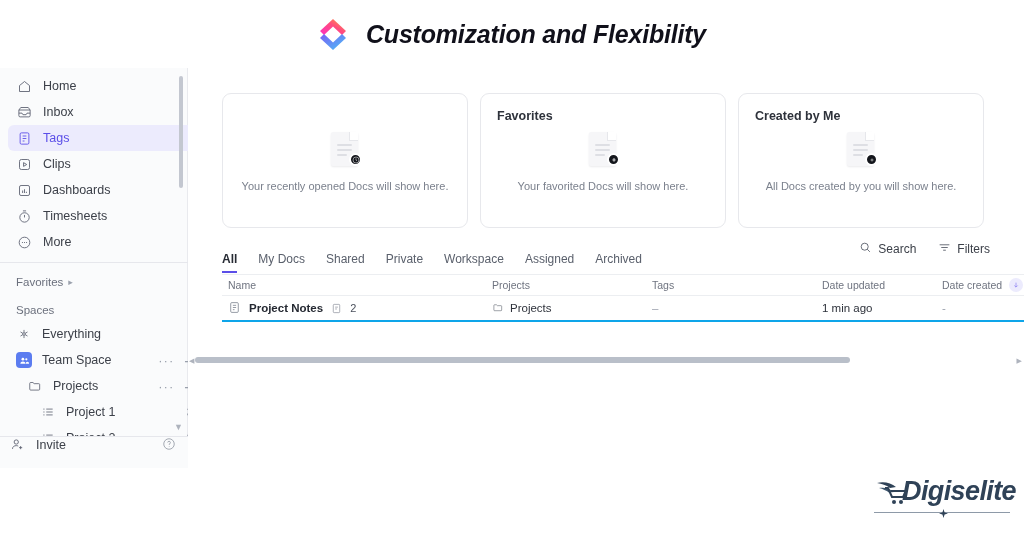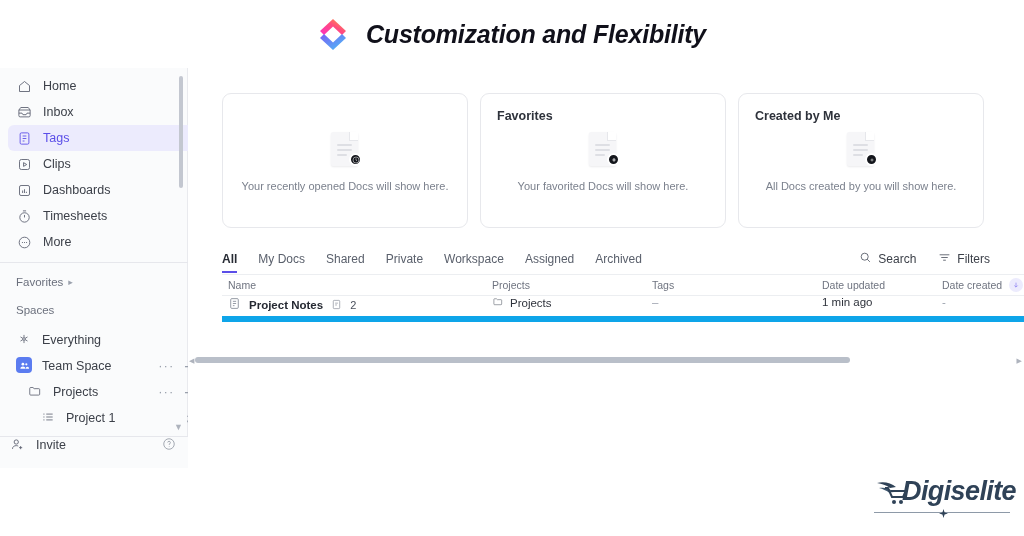--- a/index.html
+++ b/index.html
@@ -54,21 +54,21 @@
 
   .sb-section-label {
     font-size: 11.5px; color: #6b707d; padding: 0 16px;
     display: flex; align-items: center; gap: 5px; height: 22px;
   }
   .sb-section-label .chev { font-size: 9px; color: #9aa0ac; }
   .fav-row { margin-top: 8px; }
   .spaces-row { margin-top: 6px; }
 
   .space-item {
-    display: flex; align-items: flex-end; height: 26px;
+    display: flex; align-items: center; height: 26px;
     padding: 0 10px 0 16px; font-size: 12.5px; color: #3c4049; cursor: pointer;
   }
   .space-item .ic { width: 16px; height: 16px; margin-right: 10px; flex: 0 0 16px;
     display: flex; align-items: center; justify-content: center; }
   .space-item .ic svg { width: 14px; height: 14px; stroke: #5b6070; fill: none; stroke-width: 1.4; }
   .space-item .label { flex: 1 1 auto; white-space: nowrap; overflow: hidden; }
   .space-item .trail { display: flex; align-items: center; gap: 10px; color: #9aa0ac; font-size: 12px; }
   .space-item .dots { letter-spacing: 1px; font-size: 13px; line-height: 1; }
   .space-item .plus { font-size: 15px; line-height: 1; }
   .space-item .count { font-size: 11.5px; color: #9aa0ac; }
@@ -148,33 +148,33 @@
   .tabs-bar {
     position: absolute; left: 34px; top: 178px; width: 768px; height: 27px;
     display: flex; align-items: flex-end; justify-content: space-between;
   }
   .tabs { display: flex; align-items: flex-end; gap: 21px; }
   .tab {
     font-size: 12px; color: #5a606c; padding-bottom: 6px; cursor: pointer;
     border-bottom: 2px solid transparent; line-height: 1;
   }
   .tab.active { color: #262a33; font-weight: 600; border-bottom-color: #5b4ee8; }
-  .tab-actions { display: flex; align-items: center; gap: 22px; padding-bottom: 6px; }
+  .tab-actions { display: flex; align-items: center; gap: 22px; padding-bottom: 16px; }
   .tab-action { display: flex; align-items: center; gap: 6px; font-size: 12px; color: #3c4049; cursor: pointer; }
   .tab-action svg { width: 13px; height: 13px; stroke: #4a505c; fill: none; stroke-width: 1.5; }
 
   .tbl { position: absolute; left: 34px; top: 206px; width: 802px; }
   .tbl-head {
     display: flex; align-items: center; height: 22px;
     border-top: 1px solid #eceef1; border-bottom: 1px solid #eceef1;
     font-size: 10.5px; color: #6f7480;
   }
   .tbl-row {
-    display: flex; align-items: flex-start; height: 26px;
-    border-bottom: 6px solid #0ea5e9; font-size: 11.5px; color: #2e323b;
+    display: flex; align-items: center; height: 26px;
+    border-bottom: 2px solid #0ea5e9; font-size: 11.5px; color: #2e323b;
   }
   .col-name { width: 270px; padding-left: 6px; display: flex; align-items: center; gap: 8px; }
   .col-loc { width: 160px; display: flex; align-items: center; gap: 6px; }
   .col-tags { width: 170px; }
   .col-upd { width: 120px; }
   .col-view { width: 82px; display: flex; align-items: center; gap: 7px; }
   .tbl-row .col-name .name-text { font-weight: 600; font-size: 11.5px; color: #252932; }
   .mini-doc { width: 11px; height: 13px; position: relative; flex: 0 0 11px; }
   .mini-doc svg { width: 11px; height: 13px; stroke: #767c88; fill: none; stroke-width: 1.3; }
   .row-doc svg { width: 13px; height: 15px; stroke: #6b7280; fill: none; stroke-width: 1.3; }

